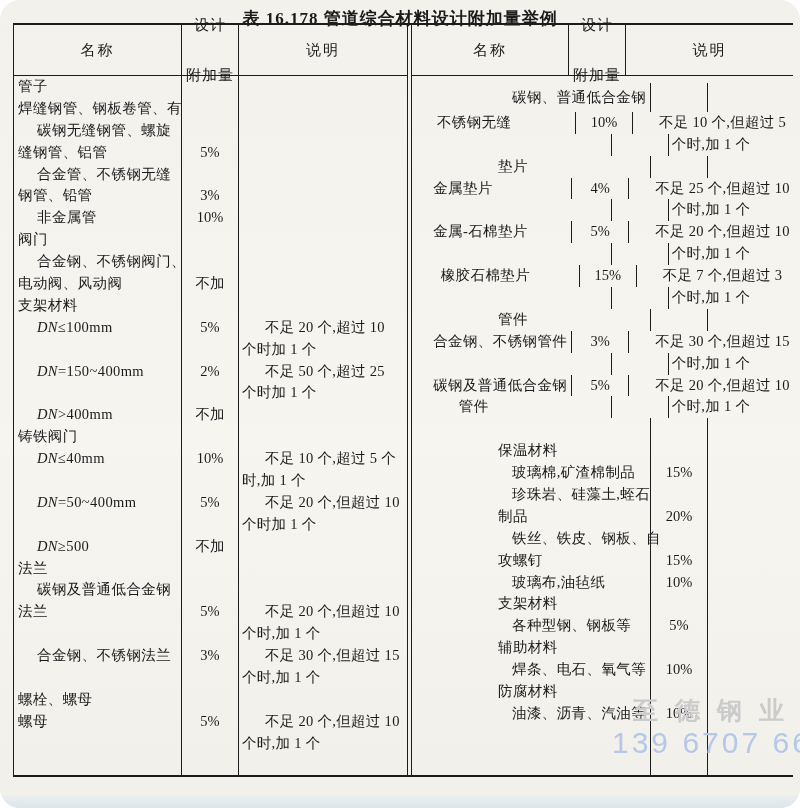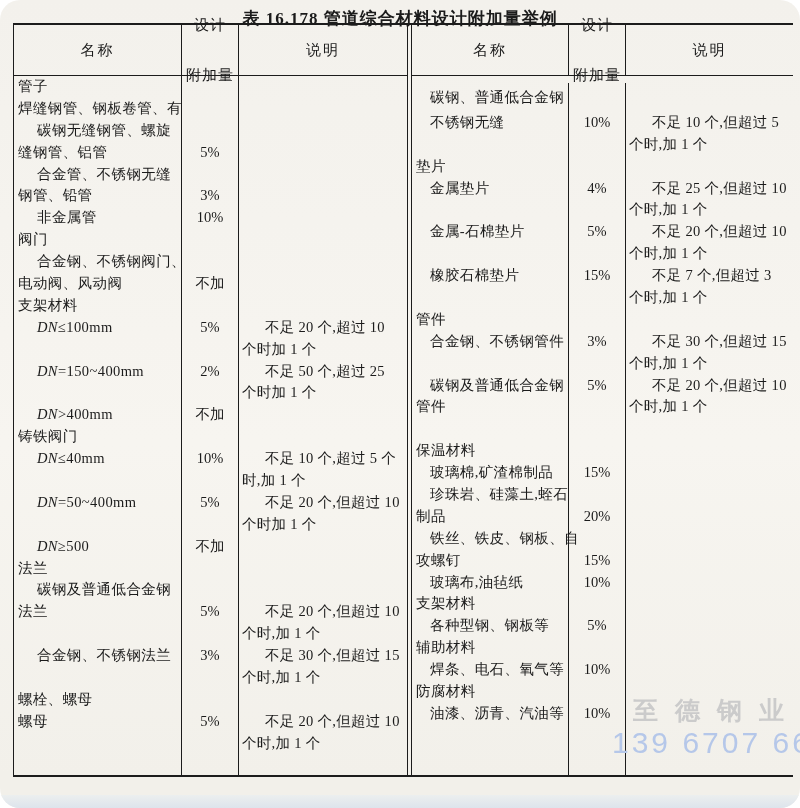--- a/index.html
+++ b/index.html
@@ -28,21 +28,21 @@
   .half.left{width:394px;border-right:1.2px solid #1c1c1c;}
   .half.right{flex:1;border-left:1.2px solid #1c1c1c;margin-left:3px;}
   .hdr{display:flex;height:50px;border-bottom:1.6px solid #1c1c1c;font-size:15px;flex:none;}
   .hdr .c{display:flex;align-items:center;justify-content:center;letter-spacing:2px;}
   .name{width:167px;box-sizing:border-box;}
   .half.right .name{width:156px;}
   .qty{width:58px;box-sizing:border-box;border-left:1.2px solid #1c1c1c;border-right:1.2px solid #1c1c1c;text-align:center;}
   .note{flex:1;box-sizing:border-box;}
   .qty.hcell{display:flex;flex-direction:column;justify-content:center;line-height:19px;letter-spacing:1px;gap:31px;}
   .rows{flex:1;display:flex;flex-direction:column;font-size:14.5px;}
-  .half.right .rows{padding-top:0;}
+  .half.right .rows{padding-top:0;align-items:center;}
   .half.right .rows .row:first-child{padding-top:7px;}
   .row{display:flex;height:21.9px;line-height:21.9px;flex:none;}
   .half.right .row:first-child{height:28.9px;line-height:28.9px;}
   .row .name{padding-left:4px;white-space:nowrap;letter-spacing:0.4px;}
   .row .name.ind{padding-left:23px;}
   .half.right .row .name.ind{padding-left:18px;}
   .row .note{padding-left:3px;white-space:nowrap;letter-spacing:0.3px;}
   .row .note.ind{padding-left:26px;}
   .row.filler{flex:1;height:auto;}
   .row i{font-style:italic;font-family:"Liberation Serif","DejaVu Serif",serif;text-align:right;}

